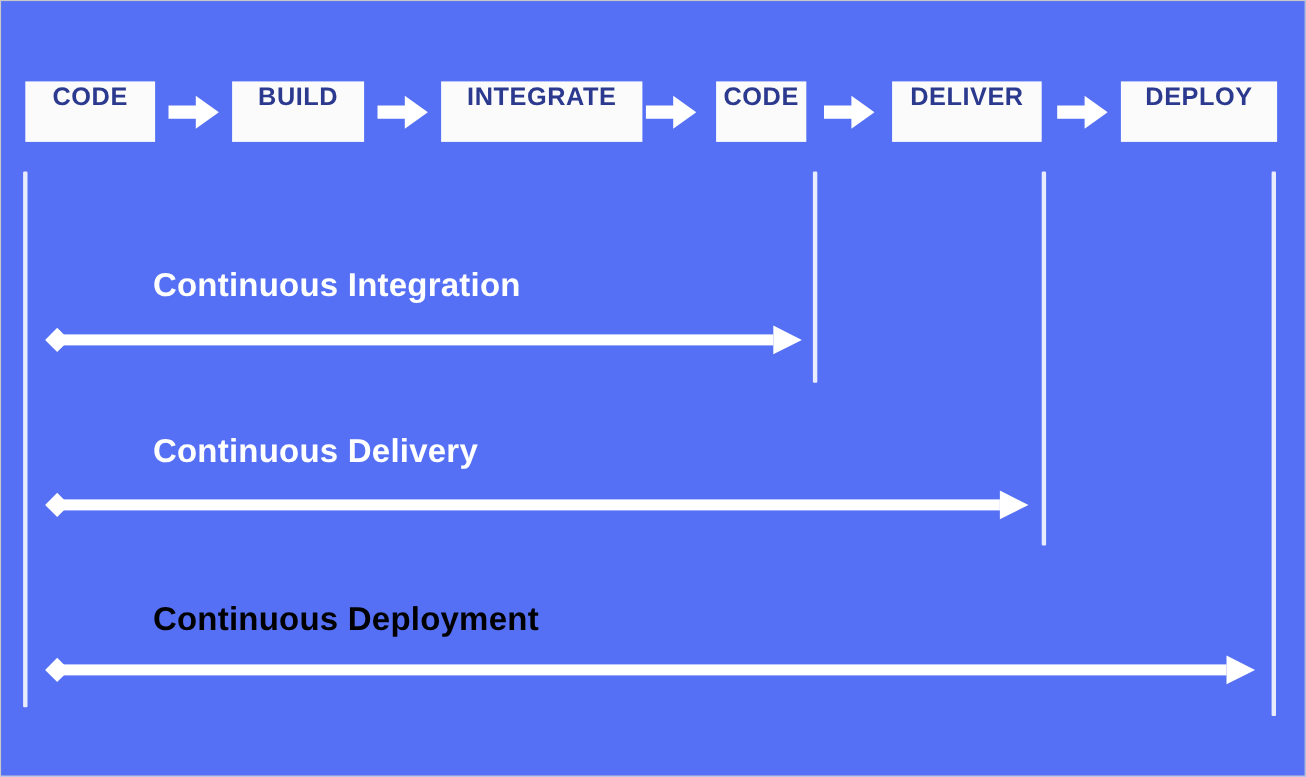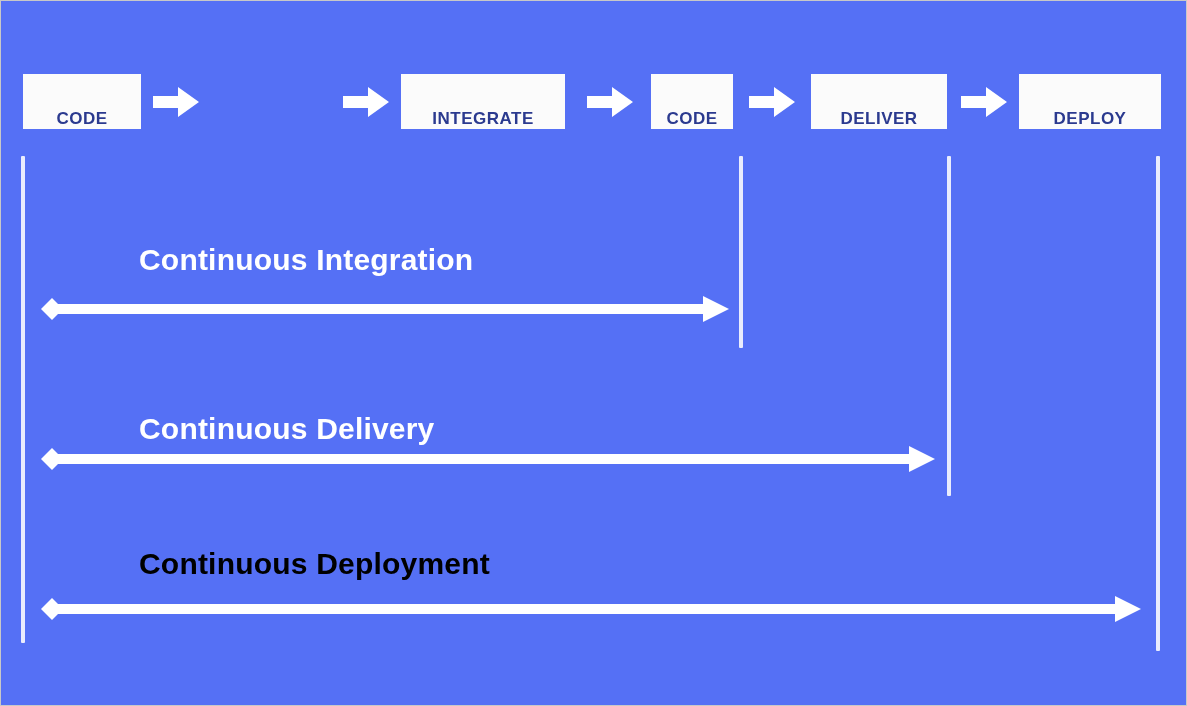--- a/index.html
+++ b/index.html
@@ -24,24 +24,24 @@
     left: 0;
     top: 0;
     width: 1187px;
     height: 706px;
   }
   .stage-box {
     position: absolute;
     background: #fbfbfb;
     color: #2b3a8f;
     font-weight: bold;
-    font-size: 17px;
+    font-size: 23px;
     letter-spacing: 0.5px;
     display: flex;
-    align-items: flex-end;
+    align-items: flex-start;
     justify-content: center;
     box-sizing: border-box;
     white-space: nowrap;
   }
   .stage-arrow {
     position: absolute;
     width: 46px;
     height: 34px;
   }
   
@@ -76,21 +76,24 @@
       <div class="vline" style="left: 20px; top: 155px; height: 487px; background: rgb(233, 236, 253);"></div>
       <div class="vline" style="left: 738px; top: 155px; height: 192px; background: rgb(233, 236, 253);"></div>
       <div class="vline" style="left: 946px; top: 155px; height: 340px; background: rgb(233, 236, 253);"></div>
       <div class="vline" style="left: 1155px; top: 155px; height: 495px; background: rgb(233, 236, 253);"></div>
     </div>
 
   <div id="stage-row">
       <div class="stage-box" style="left: 22px; top: 73px; width: 118px; height: 55px; background: rgb(251, 251, 251); color: rgb(43, 58, 143);">
         <span>CODE</span>
       </div>
-      <div class="stage-box" style="left: 400px; top: 73px; width: 164px; height: 55px; background: rgb(251, 251, 251); color: rgb(43, 58, 143);">
+      <div class="stage-box" style="left: 210px; top: 73px; width: 120px; height: 55px; background: rgb(251, 251, 251); color: rgb(43, 58, 143);">
+        <span>BUILD</span>
+      </div>
+      <div class="stage-box" style="left: 400px; top: 73px; width: 183px; height: 55px; background: rgb(251, 251, 251); color: rgb(43, 58, 143);">
         <span>INTEGRATE</span>
       </div>
       <div class="stage-box" style="left: 650px; top: 73px; width: 82px; height: 55px; background: rgb(251, 251, 251); color: rgb(43, 58, 143);">
         <span>CODE</span>
       </div>
       <div class="stage-box" style="left: 810px; top: 73px; width: 136px; height: 55px; background: rgb(251, 251, 251); color: rgb(43, 58, 143);">
         <span>DELIVER</span>
       </div>
       <div class="stage-box" style="left: 1018px; top: 73px; width: 142px; height: 55px; background: rgb(251, 251, 251); color: rgb(43, 58, 143);">
         <span>DEPLOY</span>
@@ -114,21 +117,21 @@
 
   <div id="phases">
       <div class="phase-label" style="left: 138px; top: 242px; color: rgb(255, 255, 255);">Continuous Integration</div>
       <div class="span-arrow" style="left: 40px; top: 291px; width: 688px;">
         <svg width="688" height="34" viewBox="0 0 688 34">
           <rect x="11" y="12" width="651" height="10" fill="#ffffff"></rect>
           <polygon points="11,6 22,17 11,28 0,17" fill="#ffffff"></polygon>
           <polygon points="662,4 688,17 662,30" fill="#ffffff"></polygon>
         </svg>
       </div>
-      <div class="phase-label" style="left: 138px; top: 393px; color: rgb(255, 255, 255); margin-top: 18px;">Continuous Delivery</div>
+      <div class="phase-label" style="left: 138px; top: 393px; color: rgb(255, 255, 255);">Continuous Delivery</div>
       <div class="span-arrow" style="left: 40px; top: 441px; width: 894px;">
         <svg width="894" height="34" viewBox="0 0 894 34">
           <rect x="11" y="12" width="857" height="10" fill="#ffffff"></rect>
           <polygon points="11,6 22,17 11,28 0,17" fill="#ffffff"></polygon>
           <polygon points="868,4 894,17 868,30" fill="#ffffff"></polygon>
         </svg>
       </div>
       <div class="phase-label" style="left: 138px; top: 546px; color: #000000;">Continuous Deployment</div>
       <div class="span-arrow" style="left: 40px; top: 591px; width: 1100px;">
         <svg width="1100" height="34" viewBox="0 0 1100 34">

